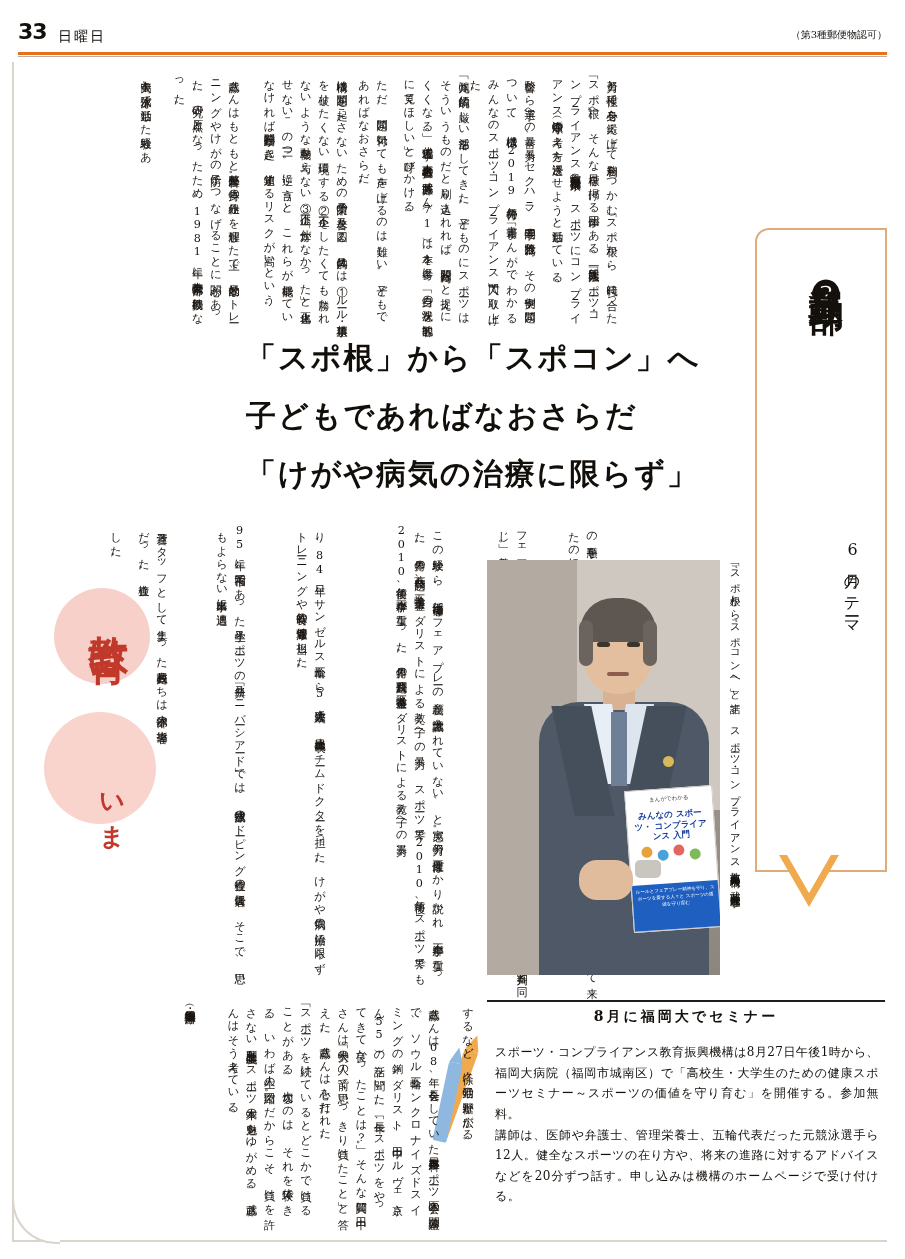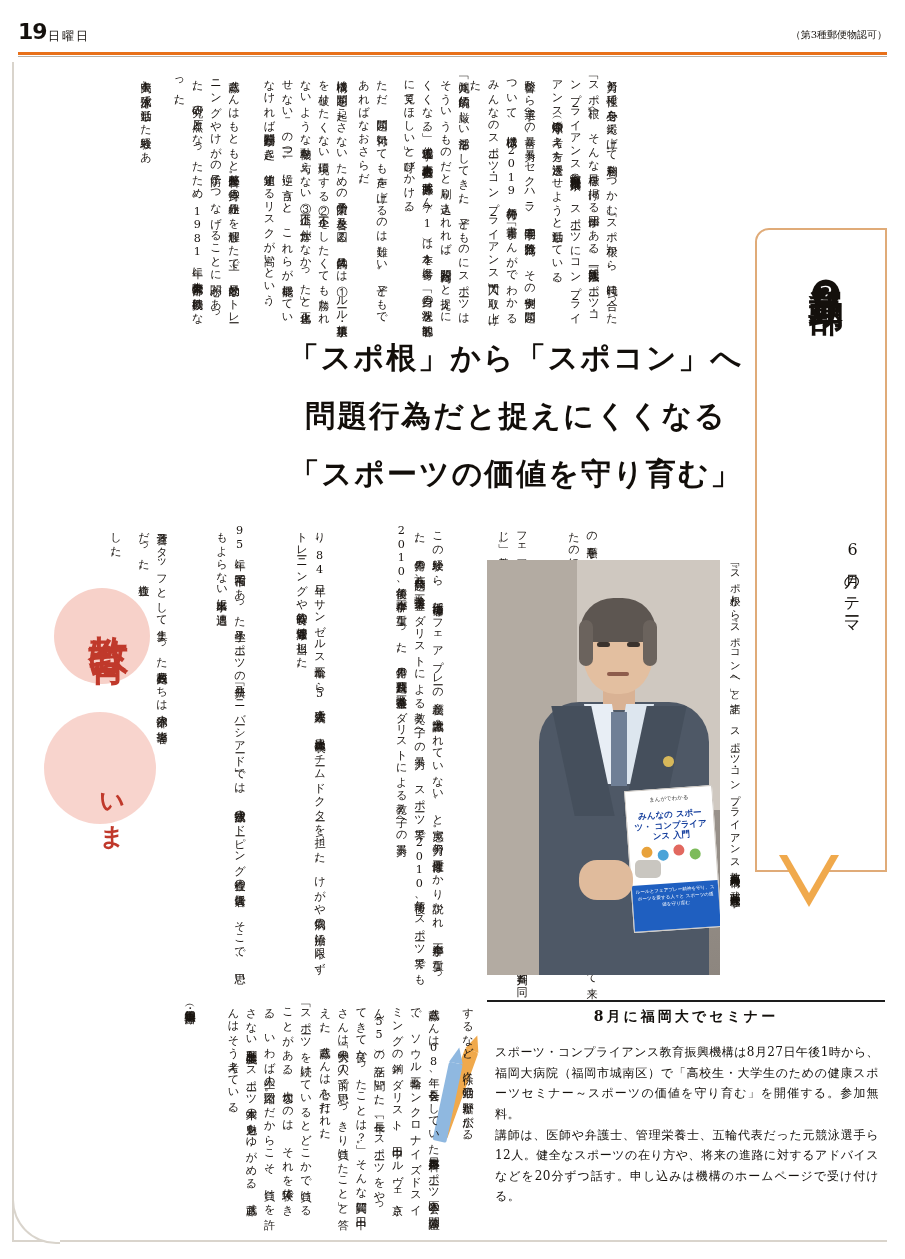--- a/index.html
+++ b/index.html
@@ -9,21 +9,21 @@
     font-family:"DejaVu Serif", serif;
     color:#14100c;
     position:relative;
     overflow:hidden;
   }
   .page{position:absolute;left:0;top:0;width:905px;height:1259px;}
 
   
   .masthead{position:absolute;left:18px;top:14px;width:869px;height:38px;}
   .page-num{position:absolute;left:0;top:5px;font-size:22px;font-weight:bold;letter-spacing:-1px;font-family:"DejaVu Sans",sans-serif;}
-  .weekday{position:absolute;left:30px;top:14px;font-size:12px;letter-spacing:2px;}
+  .weekday{position:absolute;left:40px;top:14px;font-size:14px;letter-spacing:2px;}
   .paper-title{position:absolute;left:118px;top:4px;font-size:27px;letter-spacing:13px;font-weight:bold;}
   .postal{position:absolute;right:0;top:14px;font-size:10px;}
   .rule-top{position:absolute;left:18px;top:52px;width:869px;height:3px;background:#e8701a;}
   .rule-top2{position:absolute;left:18px;top:56px;width:869px;height:1px;background:#b5b0a8;}
 
   
   .vt{
     writing-mode:vertical-rl;
     text-orientation:upright;
     font-family:"DejaVu Serif", serif;
@@ -61,21 +61,21 @@
     border-left:22px solid transparent;border-right:22px solid transparent;
     border-top:38px solid #ffffff;
   }
 
   
   .headline{
     position:absolute;left:246px;top:338px;width:540px;
   }
   .hl-line{
     font-size:30px;font-weight:bold;letter-spacing:2px;
-    text-align:center;margin-bottom:17px;color:#120e0a;
+    text-align:left;margin-bottom:17px;color:#120e0a;
   }
 
   
   .topcols{position:absolute;left:20px;top:72px;width:600px;height:248px;}
   .topcol{position:absolute;top:0;height:246px;}
 
   
   .midcols{position:absolute;left:170px;top:524px;width:430px;height:460px;}
   .midcol{position:absolute;top:0;height:455px;}
 
@@ -160,37 +160,37 @@
 </head>
 <body>
 
 <div class="page">
 
   <div class="frame-left"></div>
   <div class="frame-bot"></div>
   <div class="corner"></div>
 
   <div class="masthead">
-    <div class="page-num">19</div>
+    <div class="page-num">33</div>
     <div class="weekday">日曜日</div>
     <div class="postal">（第3種郵便物認可）</div>
   </div>
   <div class="rule-top"></div>
   <div class="rule-top2"></div>
 
   <div class="rail-box"></div>
   <div class="rail-title vt">運動部❷</div>
   <div class="rail-sub vt">6月のテーマ</div>
   <div class="rail-arrow"></div>
   <div class="rail-arrow-in"></div>
 
   <div class="headline">
     <div class="hl-line">「スポ根」から「スポコン」へ</div>
-    <div class="hl-line">問題行為だと捉えにくくなる</div>
-    <div class="hl-line">「スポーツの価値を守り育む」</div>
+    <div class="hl-line">子どもであればなおさらだ</div>
+    <div class="hl-line">「けがや病気の治療に限らず」</div>
   </div>
 
   <div class="topcols">
     <div class="topcol vt body-col" style="right:0px;width:74px;">努力と根性で心身を鍛え上げて勝利をつかむ「スポ根」から、時代に合った「スポ根」へ。そんな目標を掲げる団体がある。一般社団法人「スポーツ・コンプライアンス教育振興機構」（東京）は、スポーツにコンプライアンス（法令順守）の考え方を浸透させようと活動している。</div>
     <div class="topcol vt body-col" style="right:82px;width:58px;">監督から選手への暴言、暴力、セクハラ、選手間の危険行為…。その実例や問題について、機構は2019年発行の書籍「まんがでわかる　みんなのスポーツ・コンプライアンス入門」で取り上げた。</div>
     <div class="topcol vt body-col" style="right:148px;width:74px;">「九州は伝統的に厳しい部活をしてきた。子どものにスポーツはそういうものだと刷り込まれれば、問題行為だと捉えにくくなる」。代表理事で東京大名誉教授の武藤芳照さん（71）は本を参考に、「自身の状況を客観的に見てほしい」と呼びかける。</div>
     <div class="topcol vt body-col" style="right:230px;width:32px;">ただ、問題に気付いても声を上げるのは難しい。子どもであればなおさらだ。</div>
     <div class="topcol vt body-col" style="right:270px;width:100px;">機構は問題を起こさないための予防策の普及を図る。具体的には①ルール・禁止事項を破りたくない環境にする②不正をしたくても勝たれないような動機を与えない③不正は「仕方がなかった」と正当化させない－の三つ。逆に言うと、これらが機能していなければ問題行動が起き、連鎖するリスクが高いという。</div>
     <div class="topcol vt body-col" style="right:378px;width:80px;">武藤さんはもともと整形外科医。身体の仕組みを理解した上で、効果的なトレーニングやけがの予防につなげることに関心があった。研究の原点となったため、1981年に東大教育学部の助教授になった。</div>
     <div class="topcol vt body-col" style="right:466px;width:24px;">中高大と水泳部で活動した経験もあ</div>

